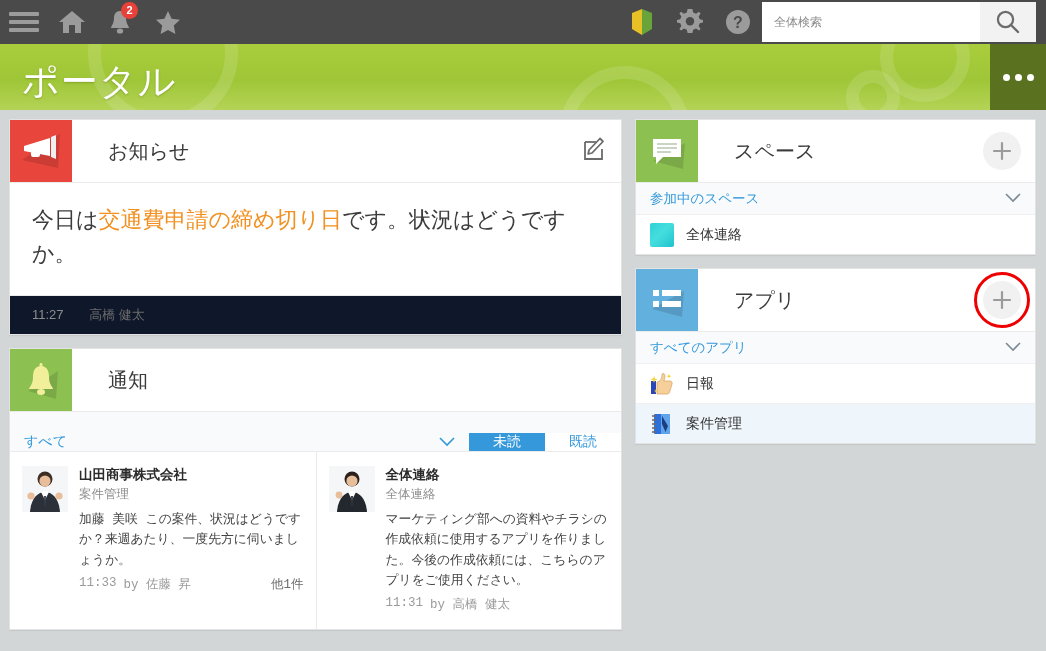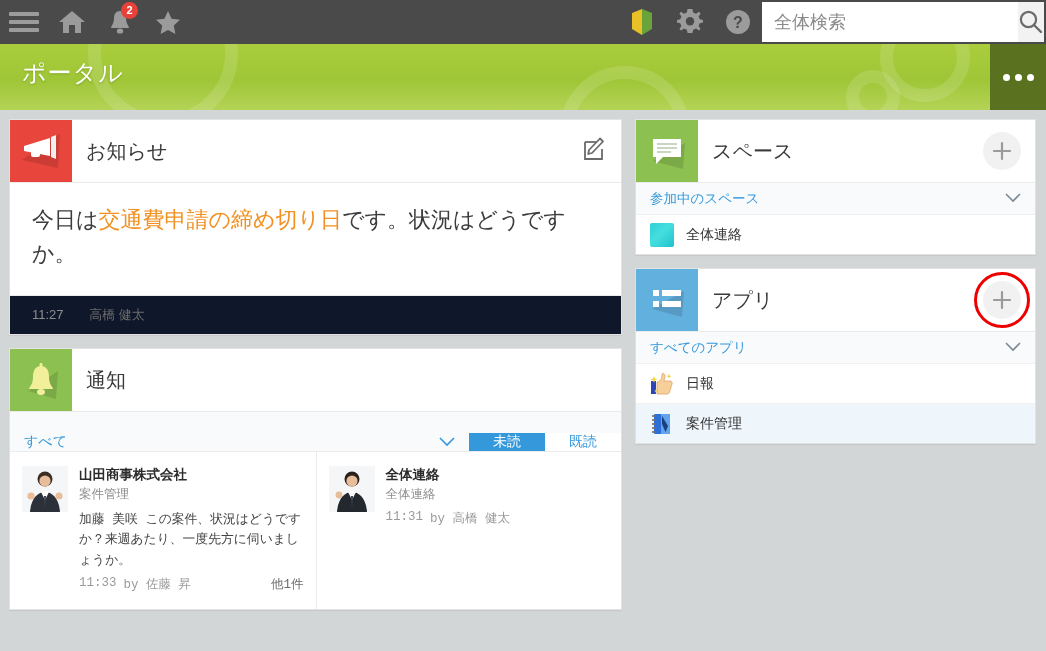--- a/index.html
+++ b/index.html
@@ -40,21 +40,21 @@
   }
   .spacer { flex: 1; }
 
   .searchwrap {
     display: flex; align-items: stretch;
     width: 274px; height: 40px;
     background: #fff; margin-right: 10px;
   }
   .searchwrap input {
     flex: 1; border: 0; outline: none;
-    font-size: 18px; padding: 12px 12px;
+    font-size: 12px; padding: 12px 12px;
     font-family: "Liberation Sans", "DejaVu Sans", sans-serif;
     color: #15803d; background: #fff;
   }
   .searchwrap input::placeholder { color: #8a8a8a; }
   .searchbtn {
     width: 56px; background: #f2f2f2;
     display: flex; align-items: center; justify-content: center;
     cursor: pointer;
   }
 
@@ -68,21 +68,21 @@
   .portalbar .deco {
     position: absolute; border-radius: 50%;
     border: 13px solid rgba(255,255,255,0.13);
   }
   .d1 { width: 150px; height: 150px; left: 88px; top: -66px; }
   .d2 { width: 130px; height: 130px; left: 560px; top: 22px; }
   .d3 { width: 90px;  height: 90px;  left: 880px; top: -32px; }
   .d4 { width: 54px;  height: 54px;  left: 846px; top: 26px; border-width: 9px;}
   .portal-title {
     position: absolute; left: 22px; top: 13px;
-    font-size: 24px; color: #ffffff;
+    font-size: 37px; color: #ffffff;
     text-shadow: 0 1px 2px rgba(90,120,20,.45);
     letter-spacing: 1px;
     text-align: right;
   }
   .portal-menu {
     position: absolute; right: 0; top: 0;
     width: 56px; height: 66px;
     background: #5a7220;
     display: flex; align-items: center; justify-content: center;
     gap: 5px; cursor: pointer;
@@ -109,21 +109,21 @@
   .panel-head {
     display: flex; align-items: center;
     height: 62px; position: relative;
   }
   .panel-ico {
     width: 62px; height: 62px; flex: 0 0 62px;
     display: flex; align-items: center; justify-content: center;
     position: relative; overflow: hidden;
   }
   .panel-title {
-    font-size: 20px; color: #3a3a3a; padding-left: 14px;
+    font-size: 20px; color: #3a3a3a; padding-left: 36px;
     font-weight: normal;
   }
   .head-action {
     position: absolute; right: 14px; top: 50%;
     transform: translateY(-50%);
     cursor: pointer;
   }
   .round-plus {
     width: 38px; height: 38px; border-radius: 50%;
     background: #f1f1f1;
@@ -385,20 +385,21 @@
               <circle cx="23" cy="15" r="5.6" fill="#e8bd9a"></circle>
               <path d="M8 46 C9 32 16 26 23 26 C30 26 37 32 38 46 Z" fill="#23272e"></path>
               <path d="M19 26 L23 34 L27 26 L24.5 25 L21.5 25 Z" fill="#fff"></path>
               <path d="M22 30 L24 30 L23.4 40 L22.6 40 Z" fill="#353c48"></path>
               <circle cx="10" cy="29" r="3.4" fill="#e8bd9a"></circle>
             </svg>
           </div>
           <div class="notif-txt">
             <div class="notif-title">全体連絡</div>
             <div class="notif-sub">全体連絡</div>
+            <div class="notif-msg">マーケティング部への資料やチラシの作成依頼に使用するアプリを作りました。今後の作成依頼には、こちらのアプリをご使用ください。</div>
             <div class="notif-meta">
               <span>11:31</span>
               <span style="margin-left:7px">by 高橋 健太</span>
             </div>
           </div>
         </div>
 
       </div>
     </div>
   </div>

